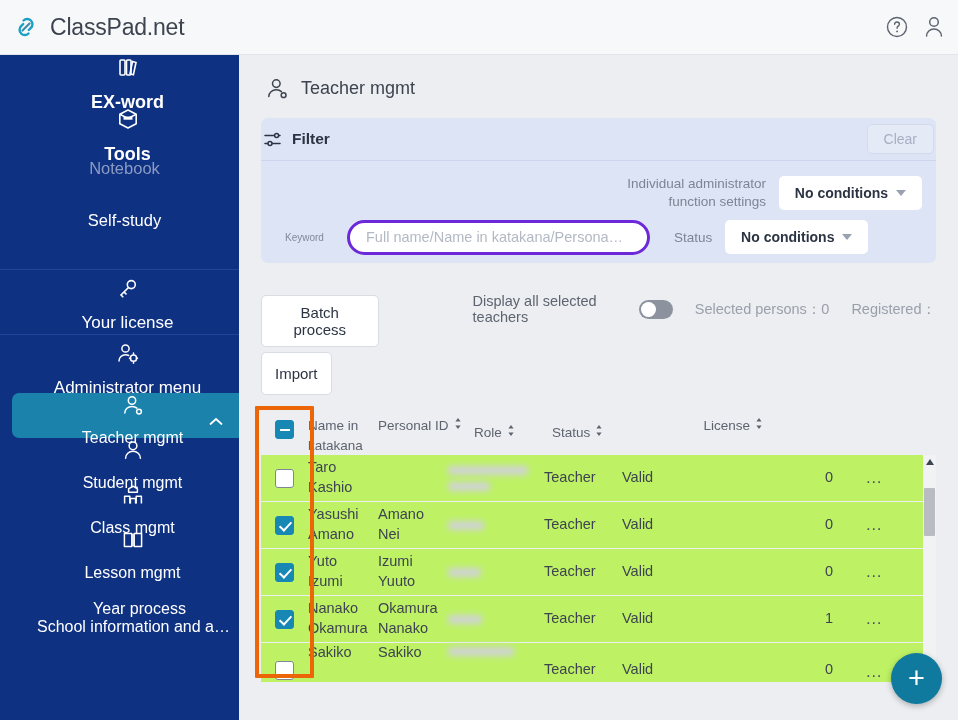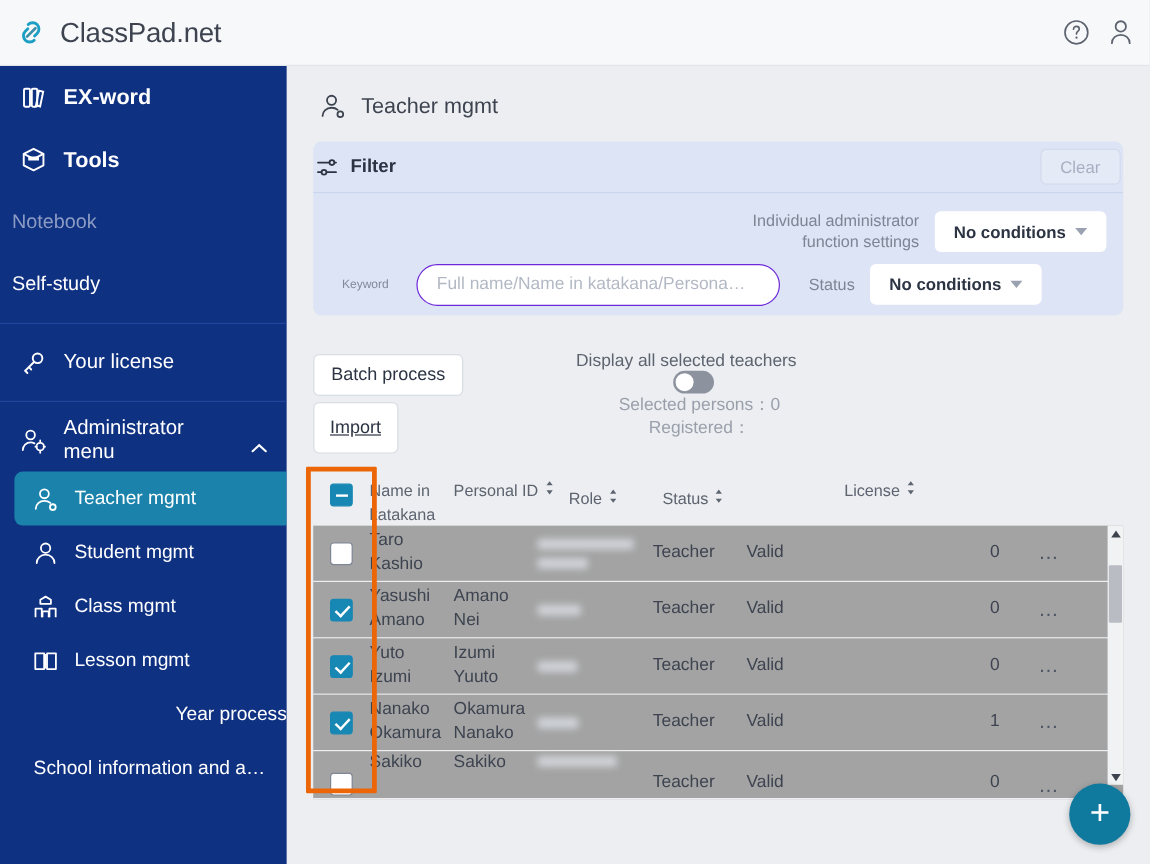--- a/index.html
+++ b/index.html
@@ -31,21 +31,21 @@
   .acct-bottom { font-size: 14.5px; color: #3d4450; }
 
   
   .sidebar {
     position: absolute; left: 0; top: 55px; width: 239px; height: 665px;
     background: #0f3182; overflow: hidden;
   }
   .nav-item {
     display: flex; align-items: center; gap: 13px;
     height: 52px; padding-left: 16px; color: #ffffff;
-    font-size: 17px; cursor: pointer;
+    font-size: 17px; cursor: pointer; flex-direction: column;
   }
   .nav-item.big { font-weight: bold; font-size: 18px; }
   .nav-item.plain { padding-left: 10px; font-size: 16.5px; }
   .nav-item.muted { color: #8b9bc4; }
   .nav-sep { height: 1px; background: #24439a; margin: 6px 0; }
   .nav-item .nav-ico { width: 24px; height: 24px; flex: none; display: block; }
   .nav-item.active-sub {
     background: #1a82ab; margin-left: 12px; border-radius: 7px 0 0 7px;
     padding-left: 14px; height: 45px;
   }
@@ -87,37 +87,37 @@
   }
   .lbl-kw { font-size: 10px; color: #818999; width: 72px; padding-left: 10px; }
   .select-box {
     width: 143px; height: 34px; background: #ffffff; border-radius: 5px;
     display: flex; align-items: center; justify-content: center; gap: 8px;
     font-size: 14px; font-weight: bold; color: #2c3444; cursor: pointer;
   }
   .caret { width: 0; height: 0; border-left: 5px solid transparent;
     border-right: 5px solid transparent; border-top: 6px solid #9aa1b0; }
   .kw-input {
-    width: 303px; height: 35px; border-radius: 19px; border: 1px solid #6d28d9;
+    width: 303px; height: 35px; border-radius: 19px; border: 3px solid #6d28d9;
     background: #ffffff; padding: 0 16px; font-size: 14.5px; color: #3d4450;
     font-family: "Liberation Sans", sans-serif; outline: none;
   }
   .kw-input::placeholder { color: #b3b9c4; }
   .lbl-status { font-size: 13.5px; color: #7d8595; margin: 0 13px 0 24px; }
 
   
   .toolbar { display: flex; align-items: flex-start; margin: 16px 22px 0 22px; }
   .btn-col { display: flex; flex-direction: column; gap: 5px; margin-top: 16px; }
   .wbtn {
     background: #ffffff; border: 1px solid #d8dce3; border-radius: 5px;
     font-size: 15px; color: #2c3444; padding: 8px 14px; cursor: pointer;
     font-family: "Liberation Sans", sans-serif; text-align: center;
   }
-  .wbtn.small { align-self: flex-start; padding: 12px 13px; text-decoration: underline; }
-  .tool-right { display: flex; align-items: center; margin: 14px 0 0 94px; flex-direction: column; }
+  .wbtn.small { align-self: flex-start; padding: 12px 13px; }
+  .tool-right { display: flex; align-items: center; margin: 14px 0 0 94px; }
   .tool-lbl { font-size: 14.5px; color: #5d6470; }
   .switch {
     width: 34px; height: 19px; border-radius: 10px; background: #8d939e;
     position: relative; margin-left: 12px; cursor: pointer; flex: none;
   }
   .switch .knob {
     position: absolute; left: 2px; top: 2px; width: 15px; height: 15px;
     border-radius: 50%; background: #ffffff;
   }
   .stat { font-size: 14.5px; color: #9aa0ab; margin-left: 22px; white-space: nowrap; }
@@ -130,21 +130,21 @@
     display: flex; align-items: flex-start; background: #eceef1; height: 46px;
   }
   .th {
     font-size: 13.5px; color: #5d6470; padding-top: 7px; line-height: 1.45;
     display: flex; flex-wrap: wrap; align-items: flex-start;
   }
   .sortico { width: 8px; height: 13px; display: inline-block; margin-left: 5px; }
   .tbody { background: #ffffff; position: relative; }
   .trow {
     display: flex; align-items: center; min-height: 47px;
-    border-bottom: 1px solid #eceef1; background: #a3a3a3;
+    border-bottom: 1px solid #eceef1; background: #bef264;
   }
   .td { font-size: 14.5px; color: #3d4450; line-height: 1.35; }
   .col-chk { width: 47px; display: flex; justify-content: center; flex: none; }
   .col-name { width: 70px; flex: none; padding-right: 6px; }
   .col-kana { width: 70px; flex: none; padding-right: 6px; }
   .col-pid { width: 96px; flex: none; }
   .col-role { width: 78px; flex: none; }
   .col-status { width: 90px; flex: none; }
   .col-lic { width: 135px; flex: none; text-align: right; padding-right: 14px; }
   .col-more { width: 56px; flex: none; text-align: center; }

